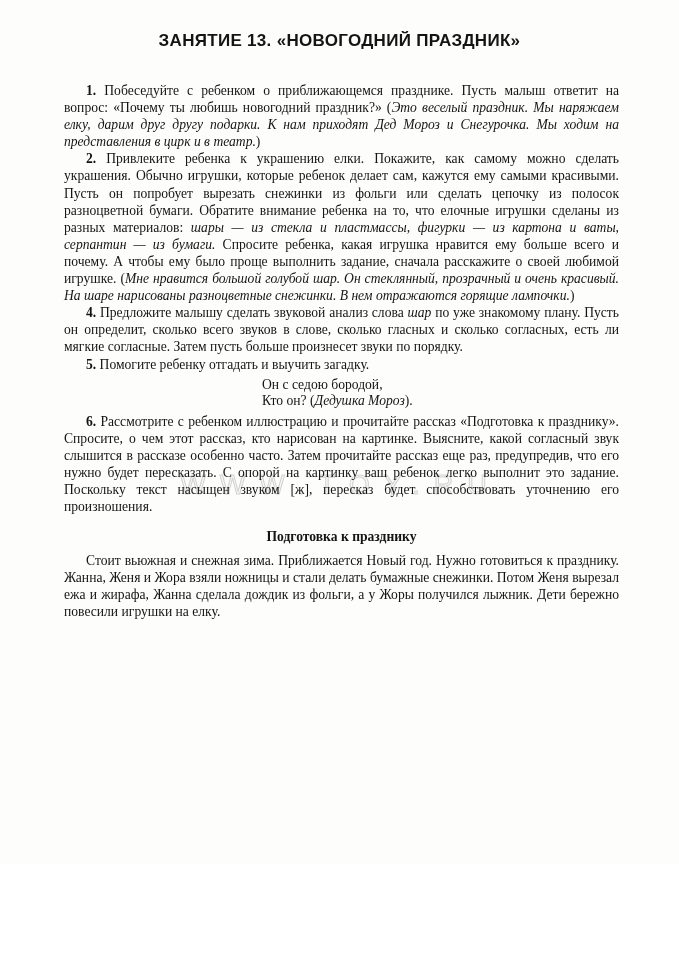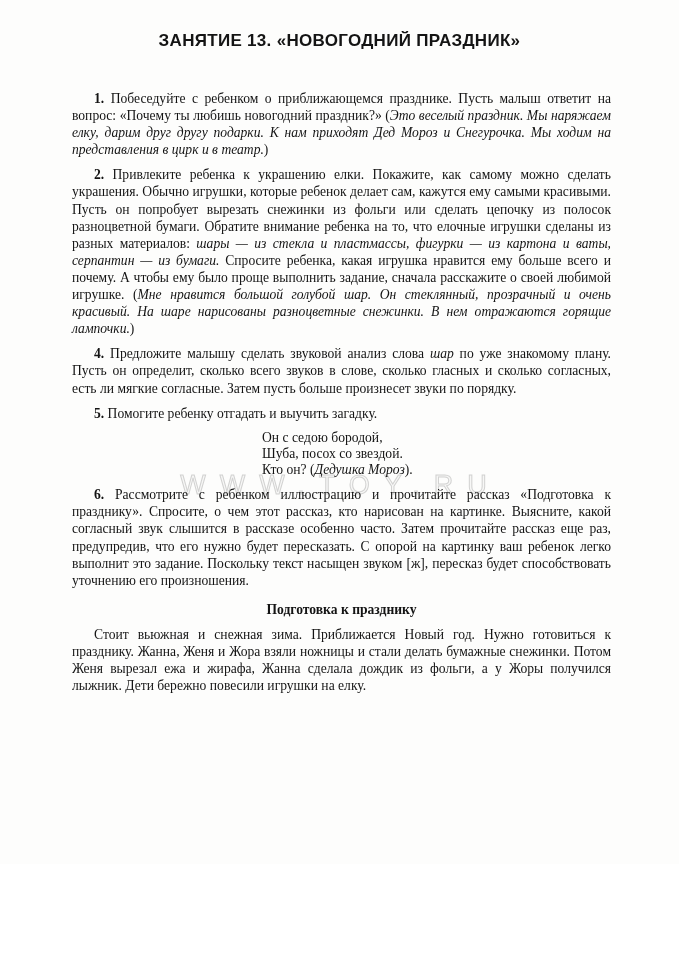--- a/index.html
+++ b/index.html
@@ -32,21 +32,21 @@
     white-space:nowrap;
     z-index:0;
   }
   .content {
     position:absolute; left:64px; right:60px; top:82px;
     font-size:13.6px;
     line-height:17.1px;
     text-align:justify;
     z-index:1;
   }
-  .para { margin:8px; text-indent:22px; }
+  .para { margin:0; text-indent:22px; }
   .num { font-weight:bold; }
   .riddle {
     margin:4px 0 4px 198px;
     text-align:left;
     line-height:16.2px;
   }
   .riddle-line { text-indent:0; }
   .story-heading {
     margin:12px 0 7px 0;
     text-align:center;
@@ -80,21 +80,20 @@
 
     <p class="para"><span class="num">2.</span><span> Привлеките ребенка к украшению елки. Покажите, как самому можно сделать украшения. Обычно игрушки, которые ребенок делает сам, кажутся ему самыми красивыми. Пусть он попробует вырезать снежинки из фольги или сделать цепочку из полосок разноцветной бумаги. Обратите внимание ребенка на то, что елочные игрушки сделаны из разных материалов: </span><i>шары — из стекла и пластмассы, фигурки — из картона и ваты, серпантин — из бумаги.</i><span> Спросите ребенка, какая игрушка нравится ему больше всего и почему. А чтобы ему было проще выполнить задание, сначала расскажите о своей любимой игрушке. (</span><i>Мне нравится большой голубой шар. Он стеклянный, прозрачный и очень красивый. На шаре нарисованы разноцветные снежинки. В нем отражаются горящие лампочки.</i><span>)</span></p>
 
 
     <p class="para"><span class="num">4.</span><span> Предложите малышу сделать звуковой анализ слова </span><i>шар</i><span> по уже знакомому плану. Пусть он определит, сколько всего звуков в слове, сколько гласных и сколько согласных, есть ли мягкие согласные. Затем пусть больше произнесет звуки по порядку.</span></p>
 
     <p class="para"><span class="num">5.</span><span> Помогите ребенку отгадать и выучить загадку.</span></p>
 
     <div class="riddle">
       <div class="riddle-line">Он с седою бородой,</div>
-      <div class="riddle-line">Шуба, посох со звездой.</div>
       <div class="riddle-line"><span>Кто он? (</span><i>Дедушка Мороз</i><span>).</span></div>
     </div>
 
     <p class="para"><span class="num">6.</span><span> Рассмотрите с ребенком иллюстрацию и прочитайте рассказ «Подготовка к празднику». Спросите, о чем этот рассказ, кто нарисован на картинке. Выясните, какой согласный звук слышится в рассказе особенно часто. Затем прочитайте рассказ еще раз, предупредив, что его нужно будет пересказать. С опорой на картинку ваш ребенок легко выполнит это задание. Поскольку текст насыщен звуком [ж], пересказ будет способствовать уточнению его произношения.</span></p>
 
     <p class="para story-heading">Подготовка к празднику</p>
 
     <p class="para">Стоит вьюжная и снежная зима. Приближается Новый год. Нужно готовиться к празднику. Жанна, Женя и Жора взяли ножницы и стали делать бумажные снежинки. Потом Женя вырезал ежа и жирафа, Жанна сделала дождик из фольги, а у Жоры получился лыжник. Дети бережно повесили игрушки на елку.</p>
 
   </div>

